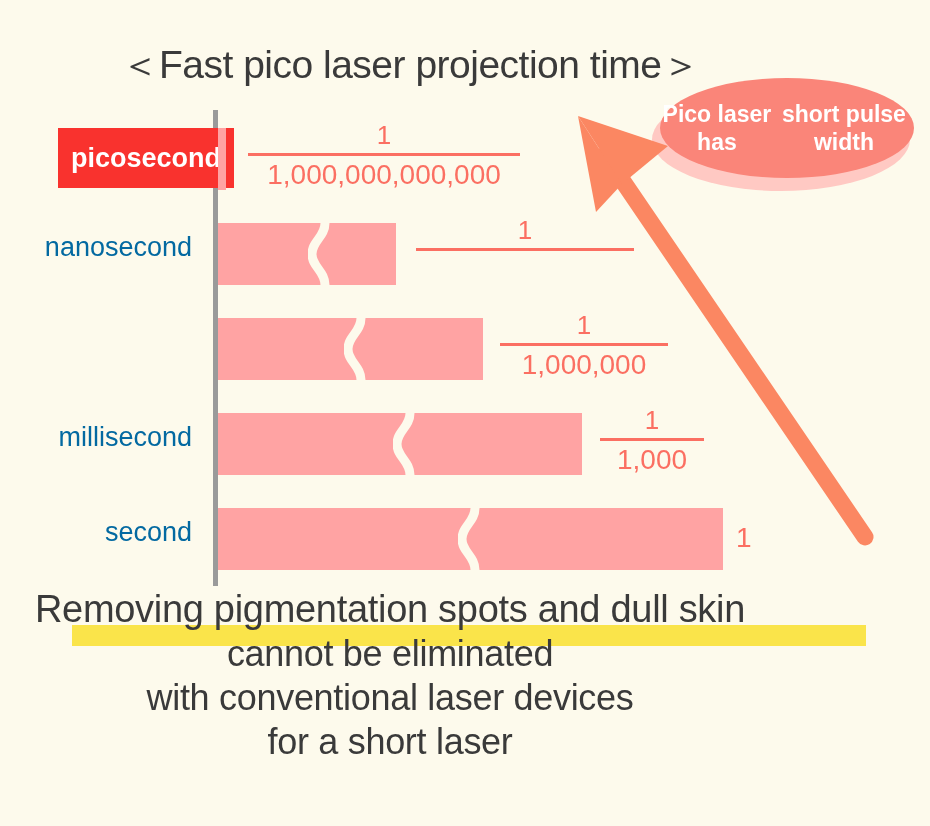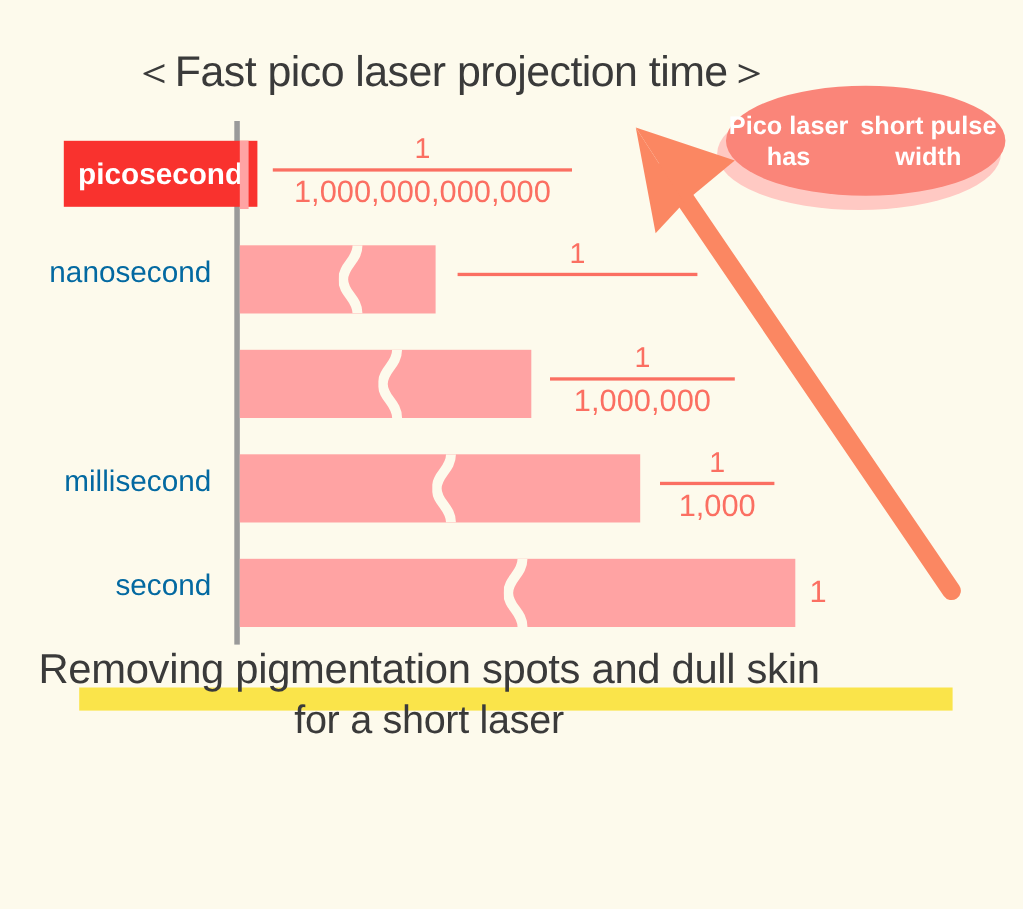--- a/index.html
+++ b/index.html
@@ -293,16 +293,18 @@
   <svg id="arrow" viewBox="0 0 330 460">
     <line x1="305" y1="437" x2="45" y2="55" stroke="#fb8762" stroke-width="17" stroke-linecap="round"></line>
     <polygon points="18,16 108,46 62,84" fill="#fb8762"></polygon>
     <polygon points="18,16 62,84 36,112" fill="#fb8762"></polygon>
   </svg>
 
   <div id="highlight-bar"></div>
 
   <div id="caption">
       <div class="caption-line" id="caption-line-0">Removing pigmentation spots and dull skin</div>
+      <div class="caption-line" id="caption-line-1">cannot be eliminated</div>
+      <div class="caption-line" id="caption-line-2">with conventional laser devices</div>
       <div class="caption-line" id="caption-line-3">for a short laser</div>
     </div>
 
 </div>
 
 </body></html>

